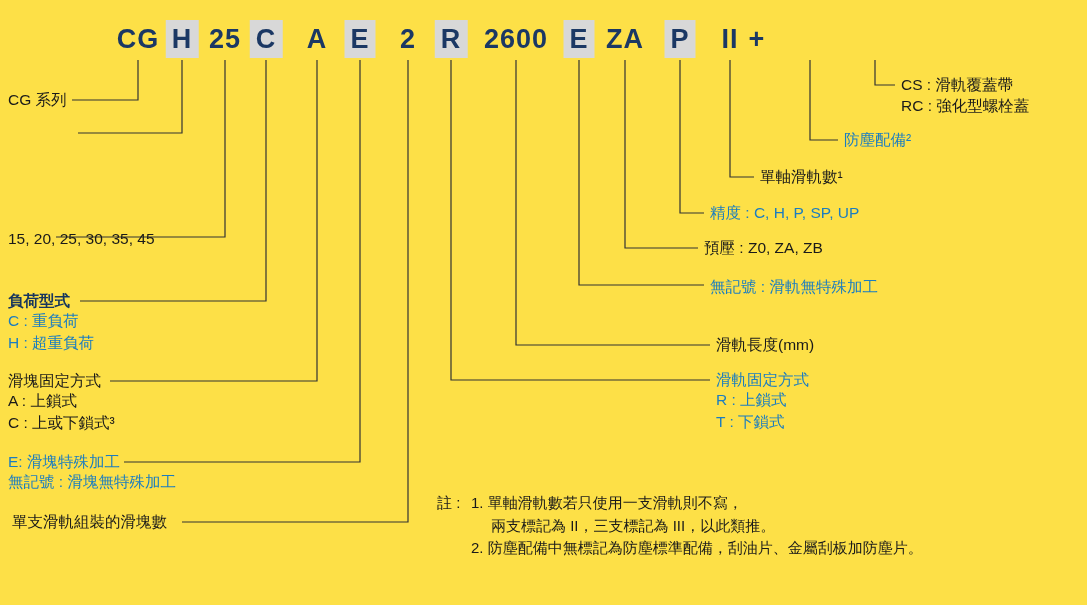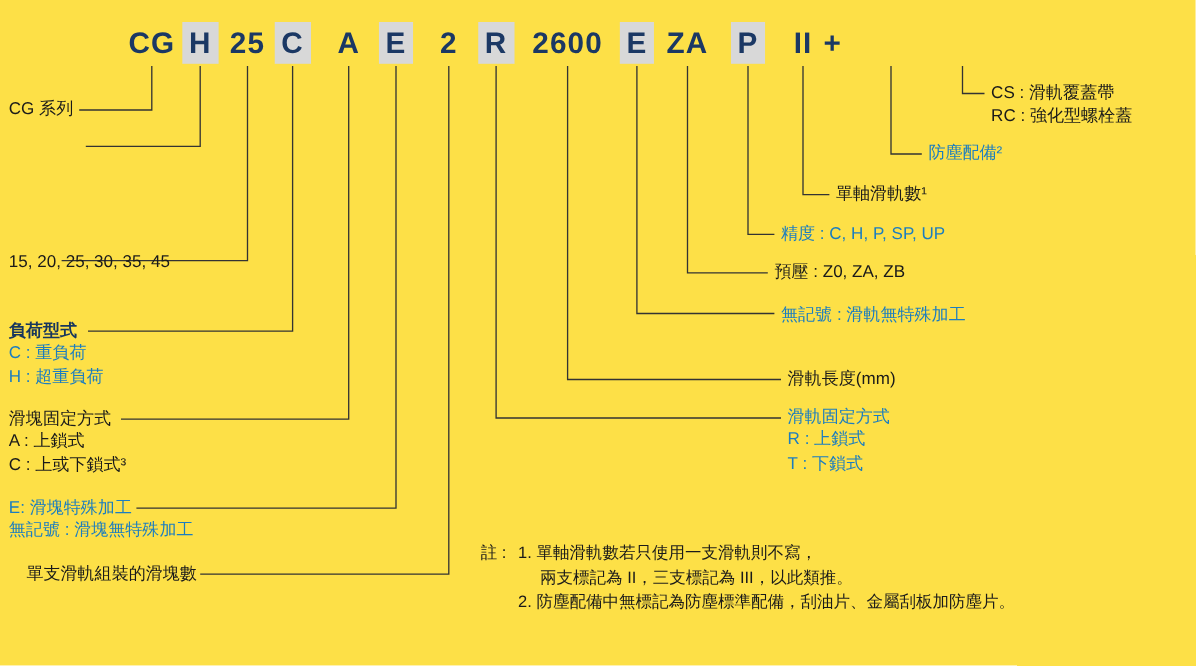--- a/index.html
+++ b/index.html
@@ -94,21 +94,21 @@
     <div class="t black">滑塊固定方式</div>
     <div class="o black">A : 上鎖式</div>
     <div class="o black">C : 上或下鎖式³</div>
   </div>
 
   <div class="lbl" style="left:8px;top:453px">
     <div class="t blue">E: 滑塊特殊加工</div>
     <div class="o blue">無記號 : 滑塊無特殊加工</div>
   </div>
 
-  <div class="lbl" style="left:24px;top:513px">
+  <div class="lbl" style="left:12px;top:513px">
     <div class="t black">單支滑軌組裝的滑塊數</div>
   </div>
 
   <div class="lbl" style="left:901px;top:76px">
     <div class="t black" style="line-height:18px">CS : 滑軌覆蓋帶</div>
     <div class="o black" style="line-height:24px">RC : 強化型螺栓蓋</div>
   </div>
 
   <div class="lbl" style="left:844px;top:131px">
     <div class="t blue">防塵配備²</div>

